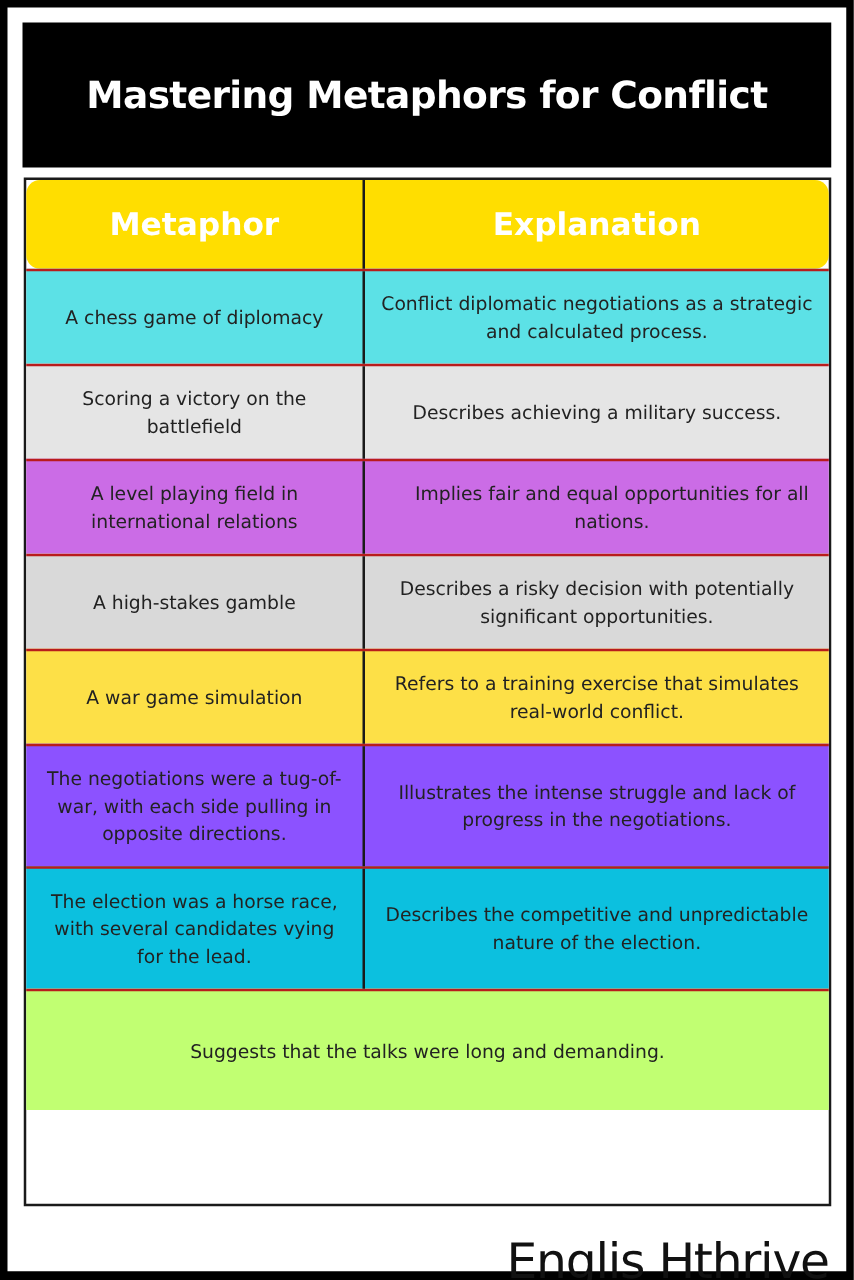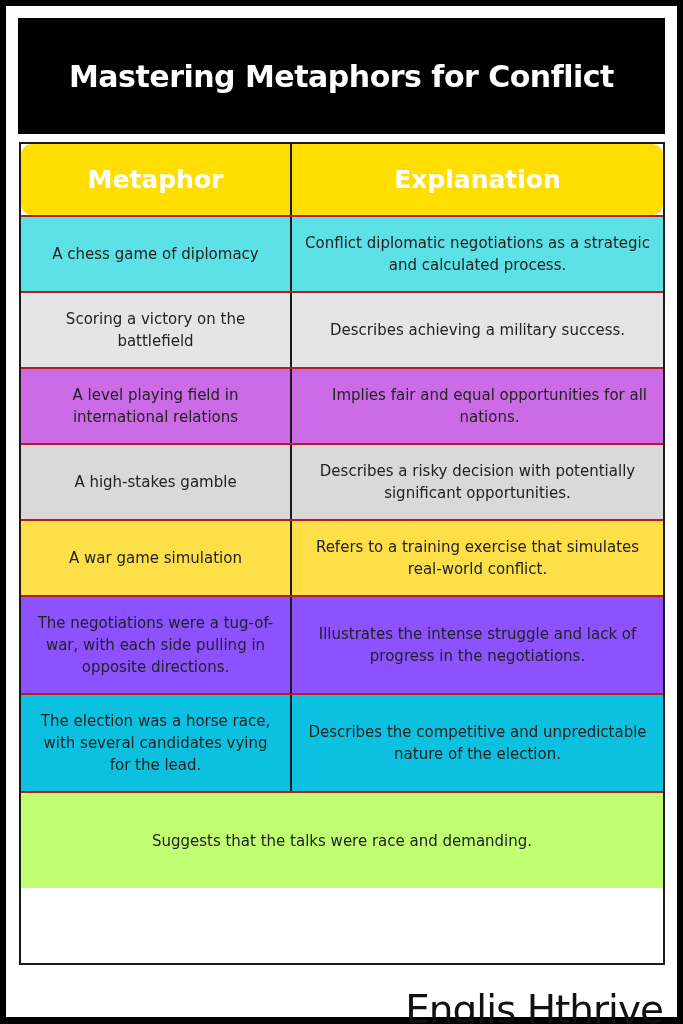--- a/index.html
+++ b/index.html
@@ -79,18 +79,18 @@
     </div>
     <div class="row" style="height:98px;background:#8C52FF;">
       <div class="cell c1">The negotiations were a tug-of-war, with each side pulling in opposite directions.</div>
       <div class="cell c2">Illustrates the intense struggle and lack of progress in the negotiations.</div>
     </div>
     <div class="row" style="height:98px;background:#0CC0DF;">
       <div class="cell c1">The election was a horse race, with several candidates vying for the lead.</div>
       <div class="cell c2">Describes the competitive and unpredictable nature of the election.</div>
     </div>
     <div class="row" style="height:97px;background:#C1FF72;">
-      <div class="cell c2">Suggests that the talks were race and demanding.</div>
+      <div class="cell c2">Suggests that the talks were long and demanding.</div>
     </div>
   </div>
 
   <div class="watermark">Englis Hthrive</div>
 </div>
 
 </body></html>

